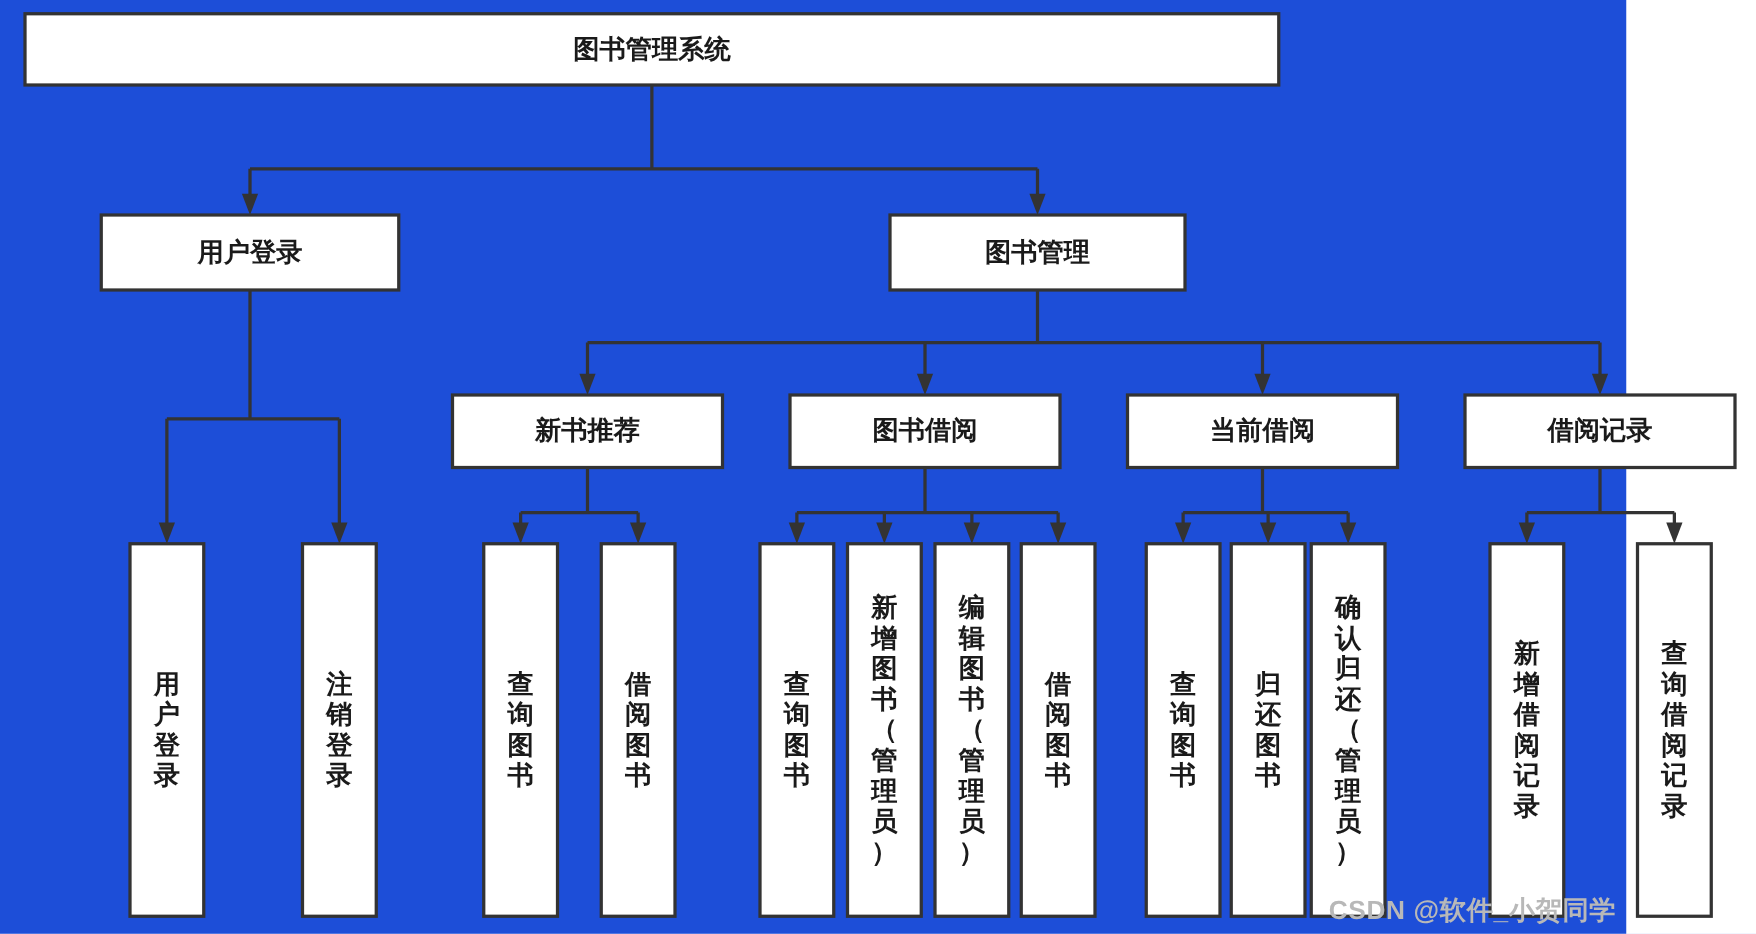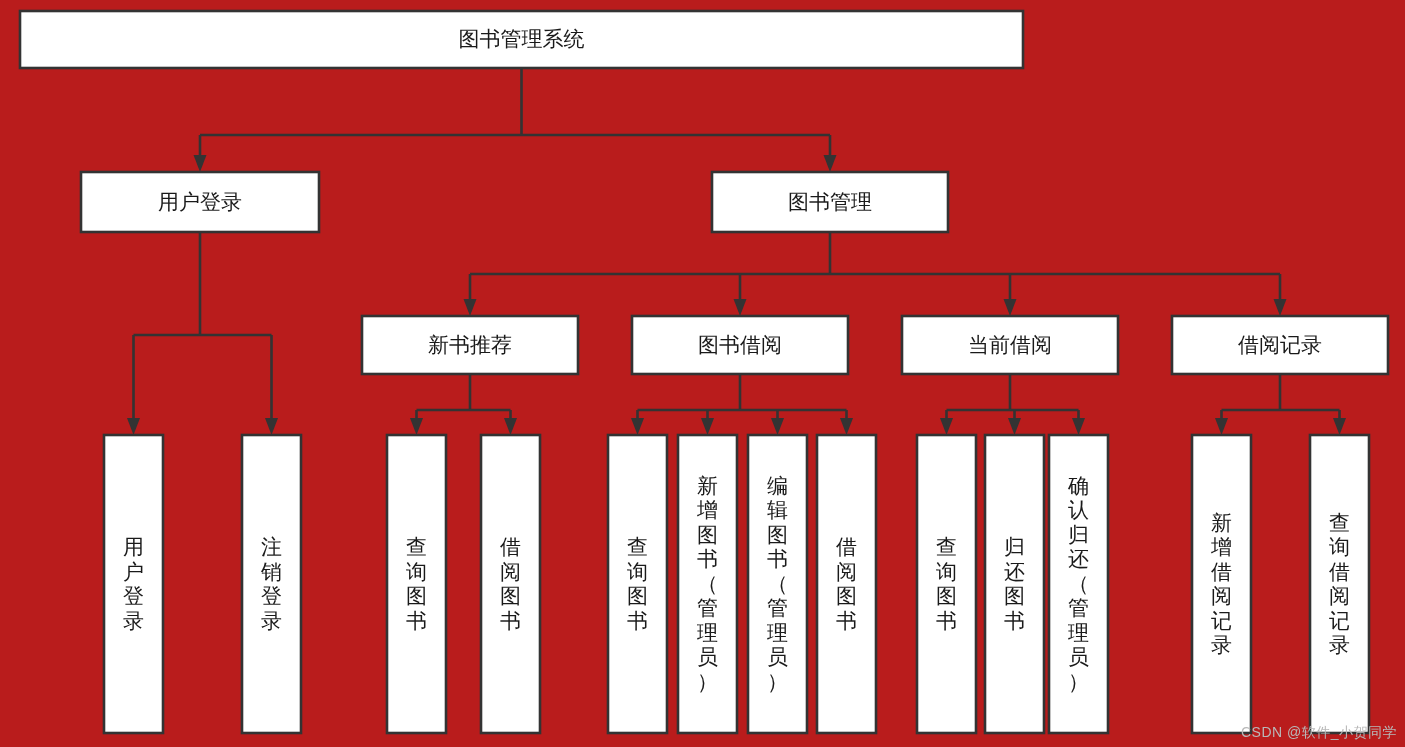--- a/index.html
+++ b/index.html
@@ -9,23 +9,24 @@
     background: #ffffff;
   }
   body {
     width: 1405px;
     height: 747px;
     overflow: hidden;
     font-family: "Liberation Sans", "DejaVu Sans", sans-serif;
   }
   #diagram-root {
     position: relative;
-    width: 1405px;
+    width: 1301px;
     height: 747px;
-    background: #b91c1c;
+    background: #1d4ed8;
+    font-weight: bold;
   }
   svg.diagram-canvas {
     position: absolute;
     left: 0;
     top: 0;
     width: 1405px;
     height: 747px;
     display: block;
   }
   .node-box {
@@ -54,21 +55,21 @@
     font-family: "Liberation Sans", "DejaVu Sans", sans-serif;
     font-size: 21px;
     fill: #1a1a1a;
     text-anchor: middle;
   }
   .watermark-text {
     position: absolute;
     right: 8px;
     bottom: 5px;
     font-family: "Liberation Sans", "DejaVu Sans", sans-serif;
-    font-size: 14px;
+    font-size: 21px;
     color: #b8b8b8;
     white-space: nowrap;
     letter-spacing: 0.5px;
     pointer-events: none;
   }
 </style>
 </head>
 <body>
 
 <div id="diagram-root">

